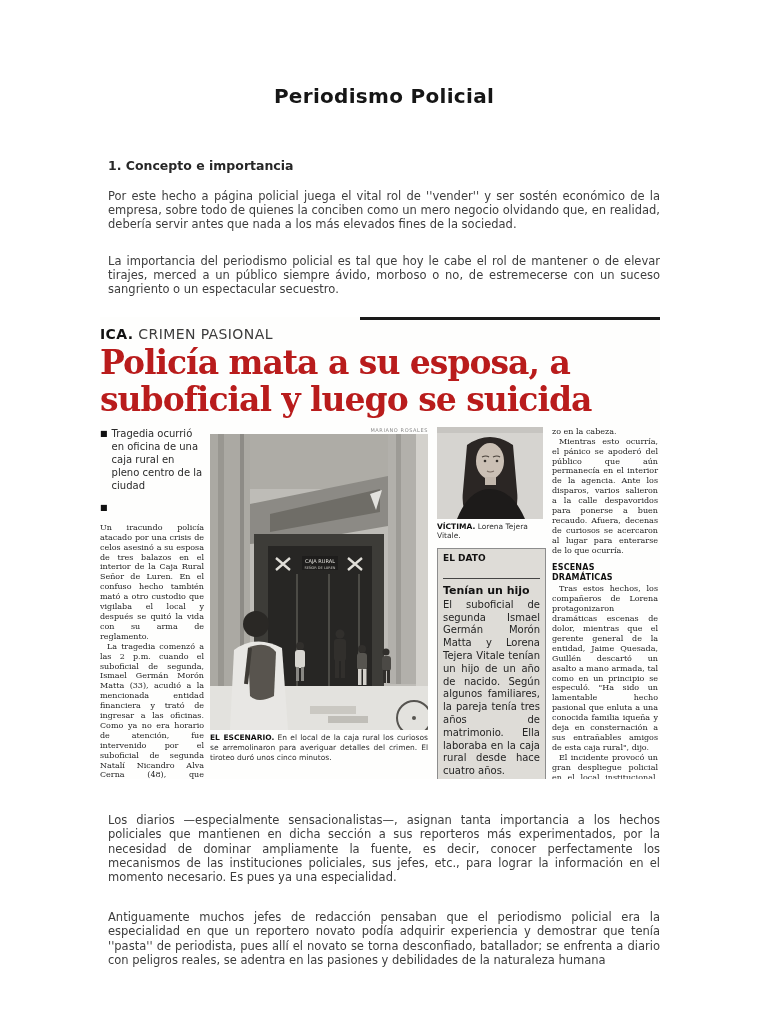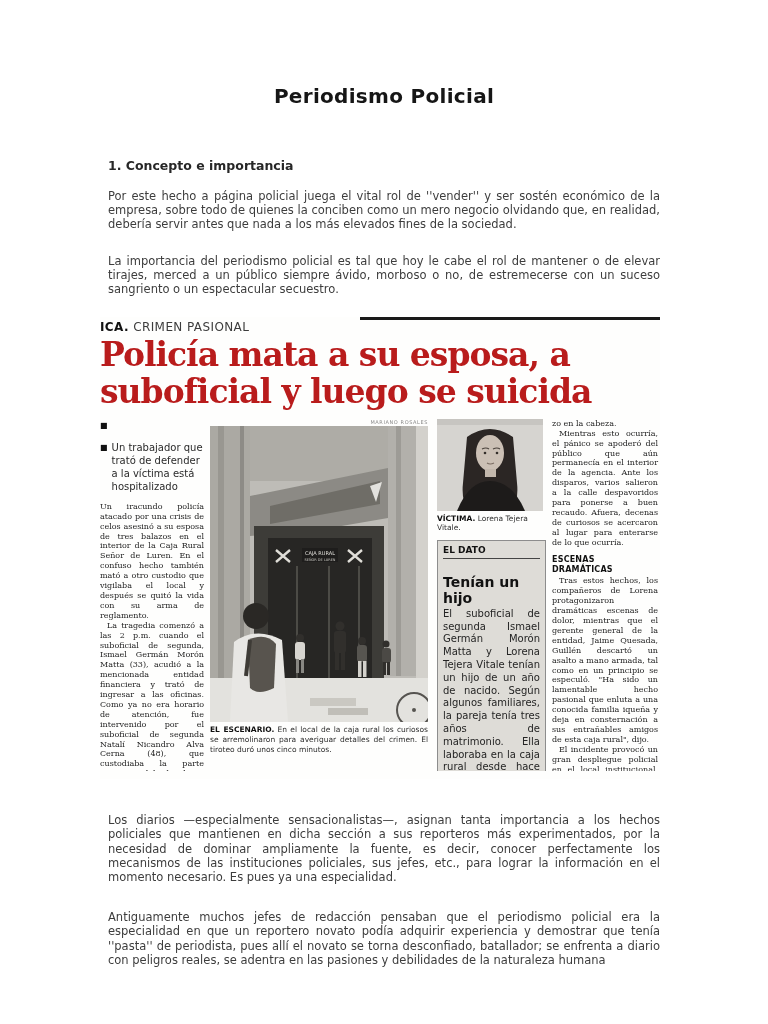--- a/index.html
+++ b/index.html
@@ -7,21 +7,21 @@
         font-family:"DejaVu Sans","Liberation Sans",sans-serif;color:#3a3a3a;}
   .content{position:absolute;left:108px;top:0;width:552px;}
   h1.title{margin:84px 0 0;text-align:center;font-size:20px;font-weight:bold;color:#161616;letter-spacing:.3px;}
   h2.heading{margin:50px 0 16px;font-size:12.5px;font-weight:bold;color:#272727;}
   p.body{margin:15px 0 0;font-size:11.5px;line-height:14.2px;text-align:justify;color:#3d3d3d;}
   p.body + p.body{margin-top:22px;}
 
   
   .clipping{position:relative;margin:21px 0 0 -8px;width:560px;height:462px;overflow:hidden;background:#fefefd;}
   .top-rule{height:3px;width:300px;margin-left:auto;background:#1a1a1a;}
-  .kicker{font-size:12px;color:#3c3c3c;letter-spacing:.4px;}
+  .kicker{margin-top:6px;font-size:14px;color:#3c3c3c;letter-spacing:.4px;}
   .kicker b{color:#111;}
   .headline{margin-top:3px;font-family:"DejaVu Serif","Liberation Serif",serif;font-weight:bold;
             font-size:33px;line-height:1.1;color:#b91c1c;letter-spacing:-1px;}
   .cols{display:flex;gap:6px;margin-top:9px;height:352px;overflow:hidden;}
   .col{overflow:hidden;}
   .col1{width:104px;flex:none;}
   .bullet{display:flex;gap:4px;font-size:10px;line-height:13px;color:#2a2a2a;margin-bottom:9px;}
   .bullet .sq{flex:none;font-size:8px;line-height:13px;color:#111;}
   .newsbody{font-family:"DejaVu Serif","Liberation Serif",serif;font-size:8px;line-height:1.24;
             text-align:justify;color:#232323;}
@@ -31,22 +31,22 @@
   .photo-col{width:218px;flex:none;}
   .credit{font-size:5px;text-align:right;color:#8a8a8a;letter-spacing:.6px;line-height:7px;}
   .mainphoto{display:block;width:218px;height:296px;background:#c7c5c0;}
   .photocaption{margin-top:3px;font-size:7.5px;line-height:1.32;color:#2e2e2e;text-align:justify;}
   .photocaption b{color:#0f0f0f;}
   .col4{width:112px;flex:none;}
   .victimphoto{display:block;width:106px;height:92px;margin-left:3px;background:#d8d6d2;}
   .victimcaption{margin:3px 0 0 3px;font-size:7.5px;color:#2e2e2e;}
   .victimcaption b{color:#0f0f0f;}
   .eldato{margin:8px 0 0 3px;border:1px solid #8d8d8d;background:#dedcd7;padding:4px 5px 5px;}
-  .eldato .label{font-size:9px;font-weight:bold;color:#111;border-bottom:1.5px solid #444;padding-bottom:3px;}
-  .eldato .subhead{font-size:14px;font-weight:bold;color:#111;margin-top:15px;}
+  .eldato .label{font-size:9px;font-weight:bold;color:#111;border-bottom:1.5px solid #444;padding-bottom:15px;}
+  .eldato .subhead{font-size:11px;font-weight:bold;color:#111;margin-top:5px;}
   .eldato .text{font-size:10px;line-height:1.28;margin-top:2px;color:#242424;text-align:justify;}
   .col4 .newsbody{margin-top:8px;margin-left:3px;}
   .col5{width:106px;flex:none;border-right:4px solid #737373;padding-right:3px;}
   .newssub{font-family:"DejaVu Sans","Liberation Sans",sans-serif;font-size:8px;font-weight:bold;
            color:#111;margin:7px 0 2px;letter-spacing:.2px;}
 </style>
 </head>
 <body>
 
 <div class="page">
@@ -63,24 +63,24 @@
       <div class="kicker">
         <b>ICA.</b><span> CRIMEN PASIONAL</span>
       </div>
       <div class="headline">Policía mata a su esposa, a suboficial y luego se suicida</div>
 
       <div class="cols">
 
         <div class="col col1">
           <div class="bullet">
             <span class="sq">■</span>
+            <span>Tragedia ocurrió en oficina de una caja rural en pleno centro de la ciudad</span>
           </div>
           <div class="bullet">
             <span class="sq">■</span>
-            <span>Un trabajador que trató de defender a la víctima está hospitalizado</span>
           </div>
           <div class="newsbody">
             <p>Un iracundo policía atacado por una crisis de celos asesinó a su esposa de tres balazos en el interior de la Caja Rural Señor de Luren. En el confuso hecho también mató a otro custodio que vigilaba el local y después se quitó la vida con su arma de reglamento.</p>
             <p>La tragedia comenzó a las 2 p.m. cuando el suboficial de segunda, Ismael Germán Morón Matta (33), acudió a la mencionada entidad financiera y trató de ingresar a las oficinas. Como ya no era horario de atención, fue intervenido por el suboficial de segunda Natalí Nicandro Alva Cerna (48), que custodiaba la parte exterior del local, a quien le disparó en un costado. El policía murió horas después en el hospital de Essalud de esta ciudad.</p>
 
           </div>
         </div>
 
         <div class="col photo-col">
           <div class="credit">MARIANO ROSALES</div>

